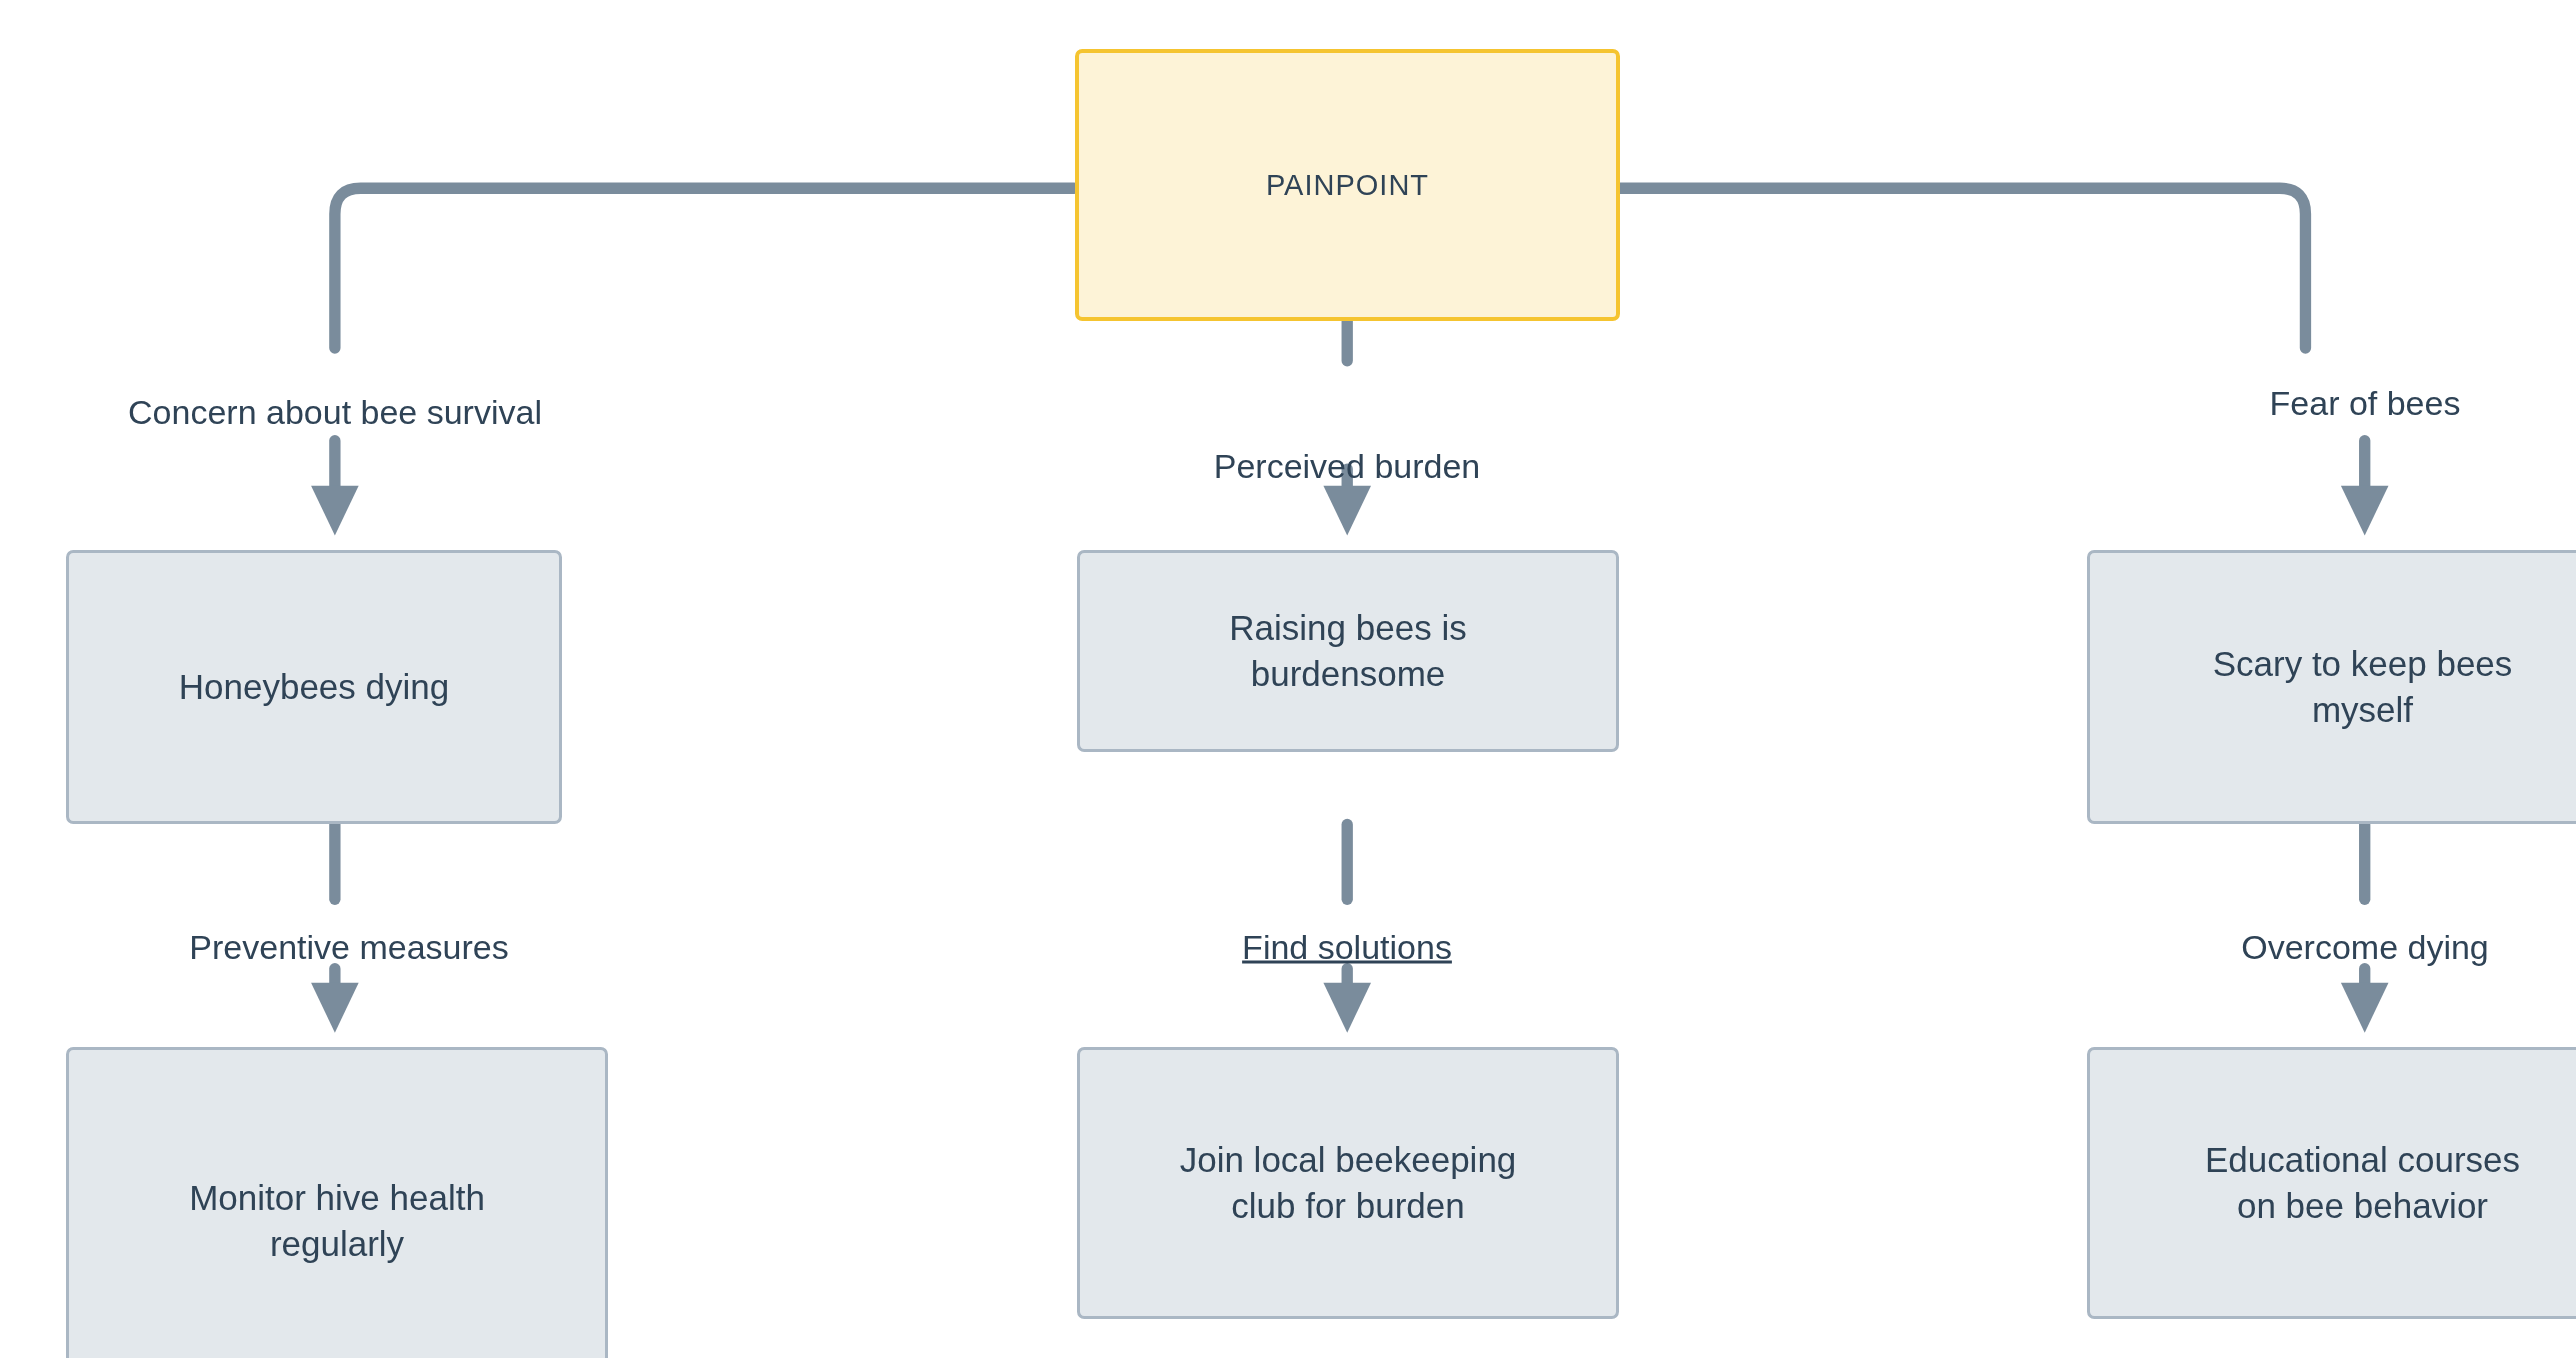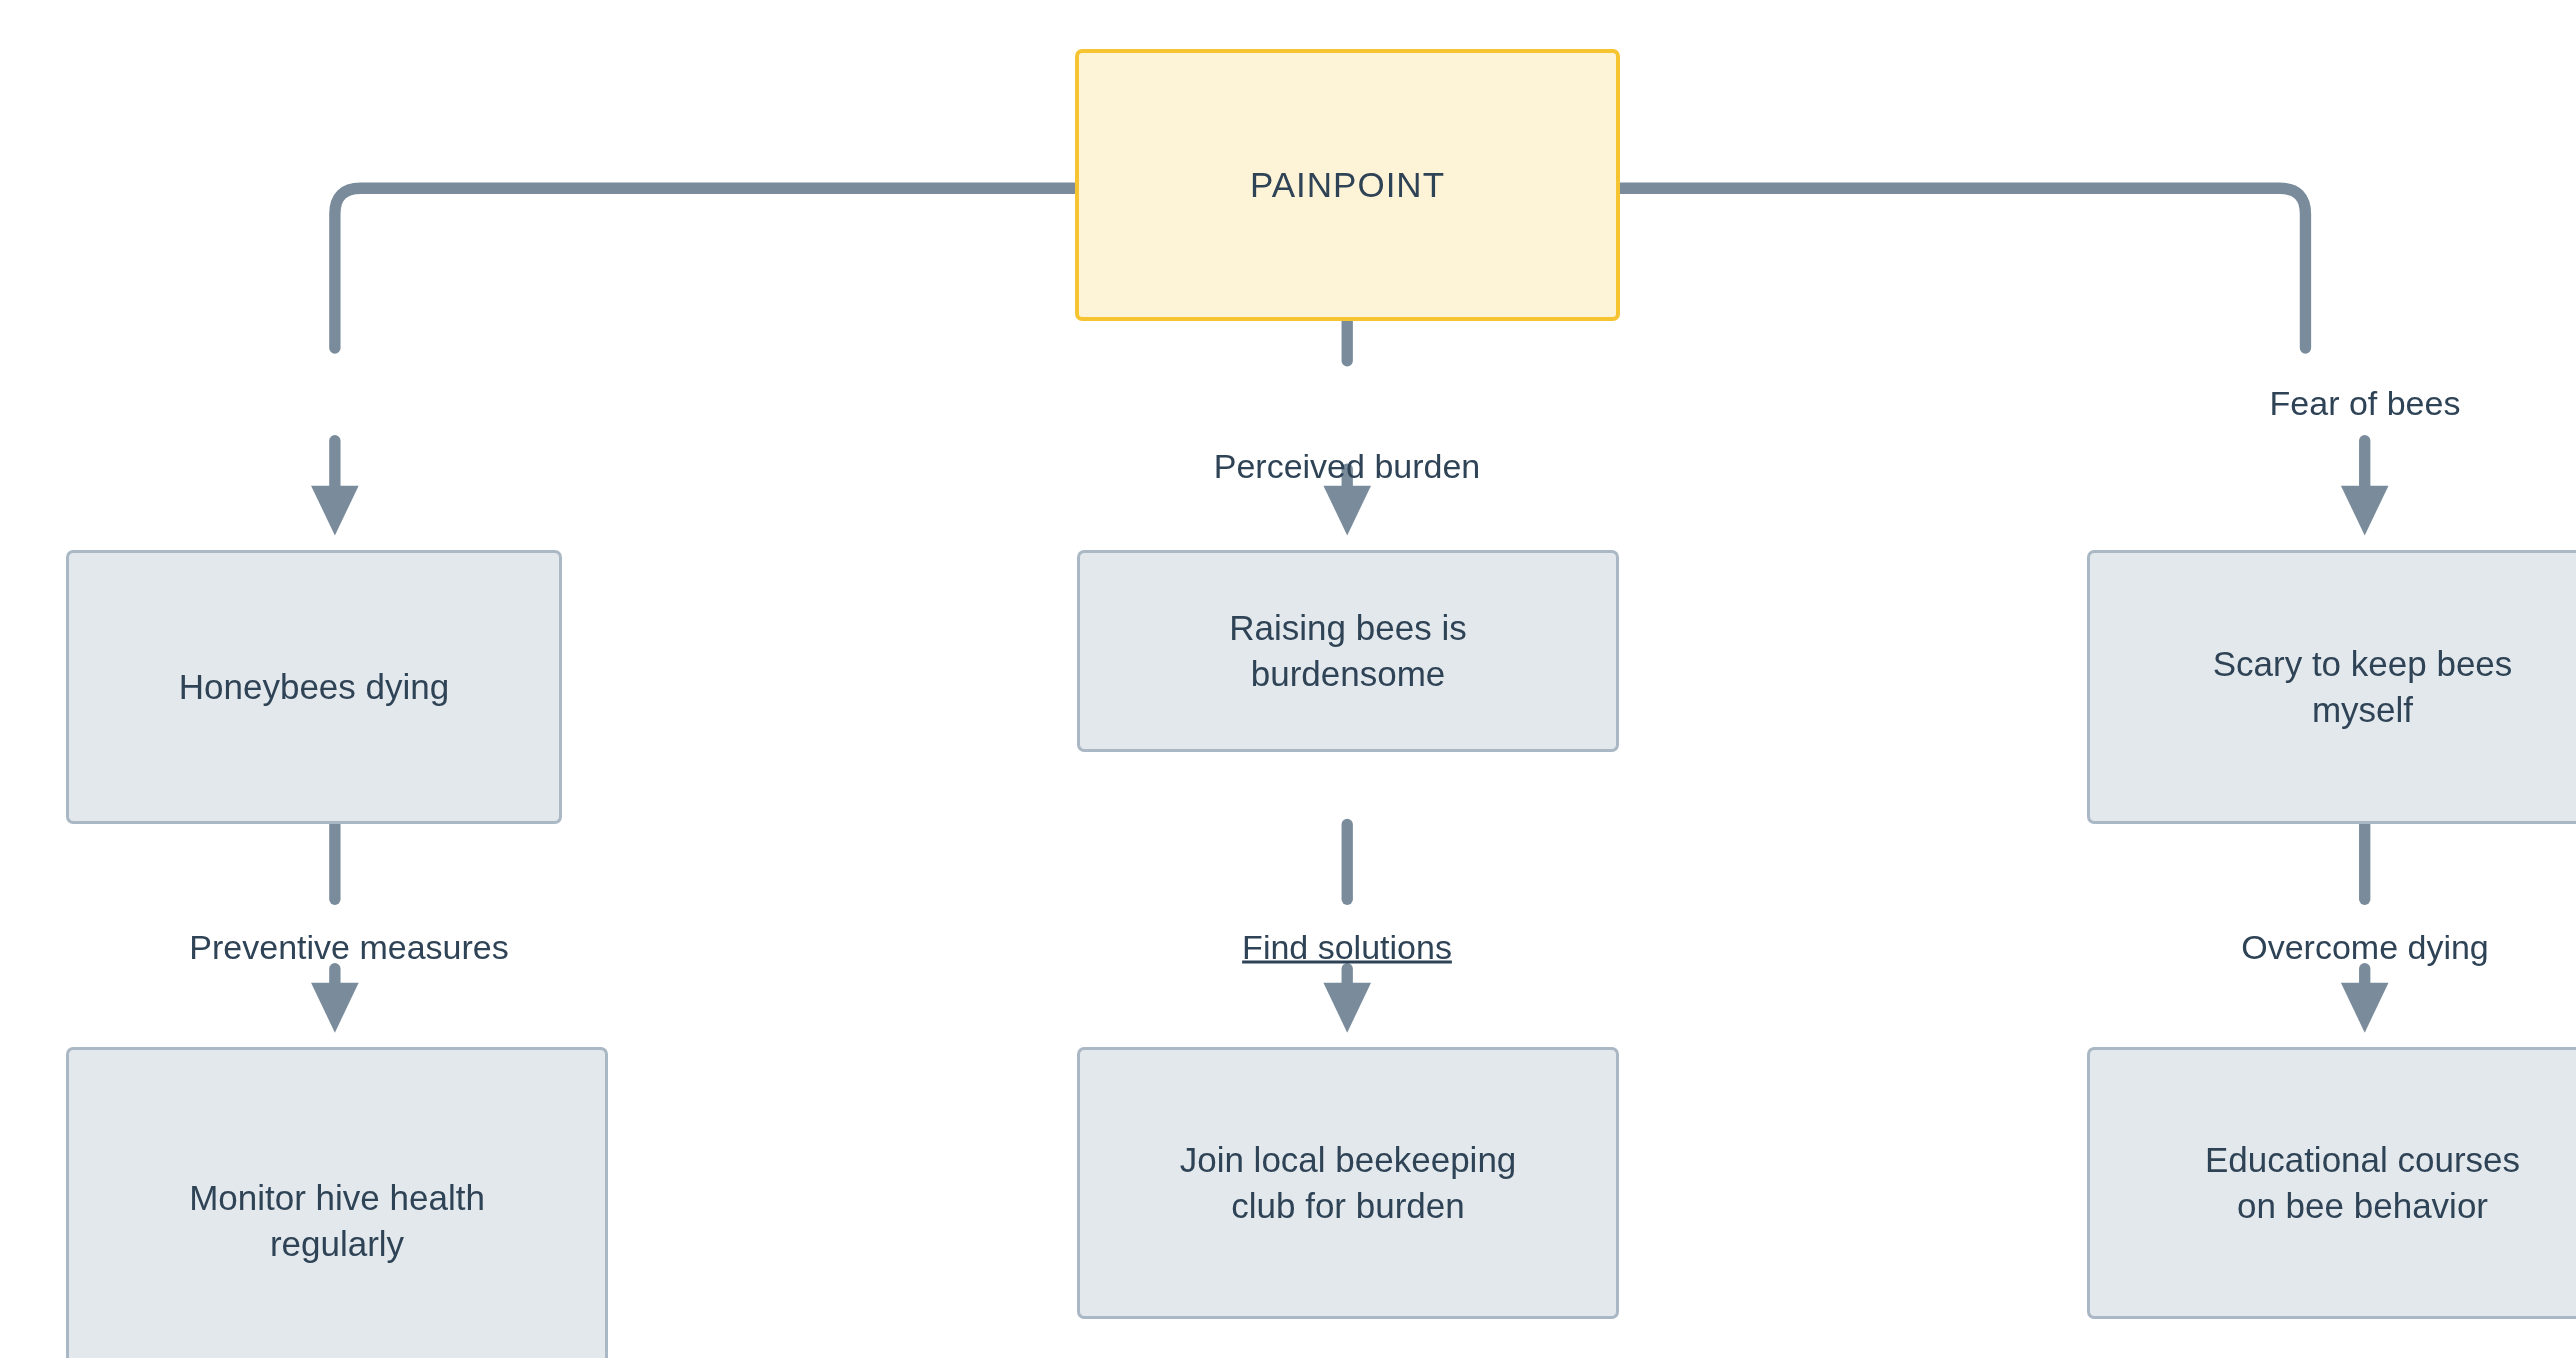--- a/index.html
+++ b/index.html
@@ -32,21 +32,21 @@
     justify-content: center;
     text-align: center;
     border-radius: 7.2px;
     line-height: 1.32;
     white-space: pre-line;
   }
   .node-root {
     background: #fdf3d7;
     border: 4.6px solid #f5c430;
     color: #2f4356;
-    font-size: 35px;
+    font-size: 29px;
     letter-spacing: 1px;
   }
   .node-std {
     background: #e3e8ec;
     border: 3.1px solid #aab7c4;
     color: #2f4356;
     font-size: 35px;
   }
   .edge-label {
     position: absolute;
@@ -89,20 +89,21 @@
 
     <path d="M 4590 855 L 4590 995" fill="none" stroke="#7a8c9c" stroke-width="22" stroke-linecap="round" marker-end="url(#arrowhead)"></path>
 
     <path d="M 4590 1600 L 4590 1745" fill="none" stroke="#7a8c9c" stroke-width="22" stroke-linecap="round"></path>
 
     <path d="M 4590 1880 L 4590 1960" fill="none" stroke="#7a8c9c" stroke-width="22" stroke-linecap="round" marker-end="url(#arrowhead)"></path>
   </svg>
 
   <div class="node node-root" style="left:1075px; top:49px; width:545px; height:272px;">PAINPOINT</div>
 
+  <div class="edge-label" style="left:335px; top:412px;">Concern about bee survival</div>
 
   <div class="node node-std" style="left:66px; top:550px; width:496px; height:274px;">Honeybees dying</div>
 
   <div class="edge-label" style="left:335px; top:947px;margin-left:14px;">Preventive measures</div>
 
   <div class="node node-std" style="left:66px; top:1047px; width:542px; height:348px;">Monitor hive health
 regularly</div>
 
   <div class="edge-label" style="left:1347px; top:466px;">Perceived burden</div>
 

